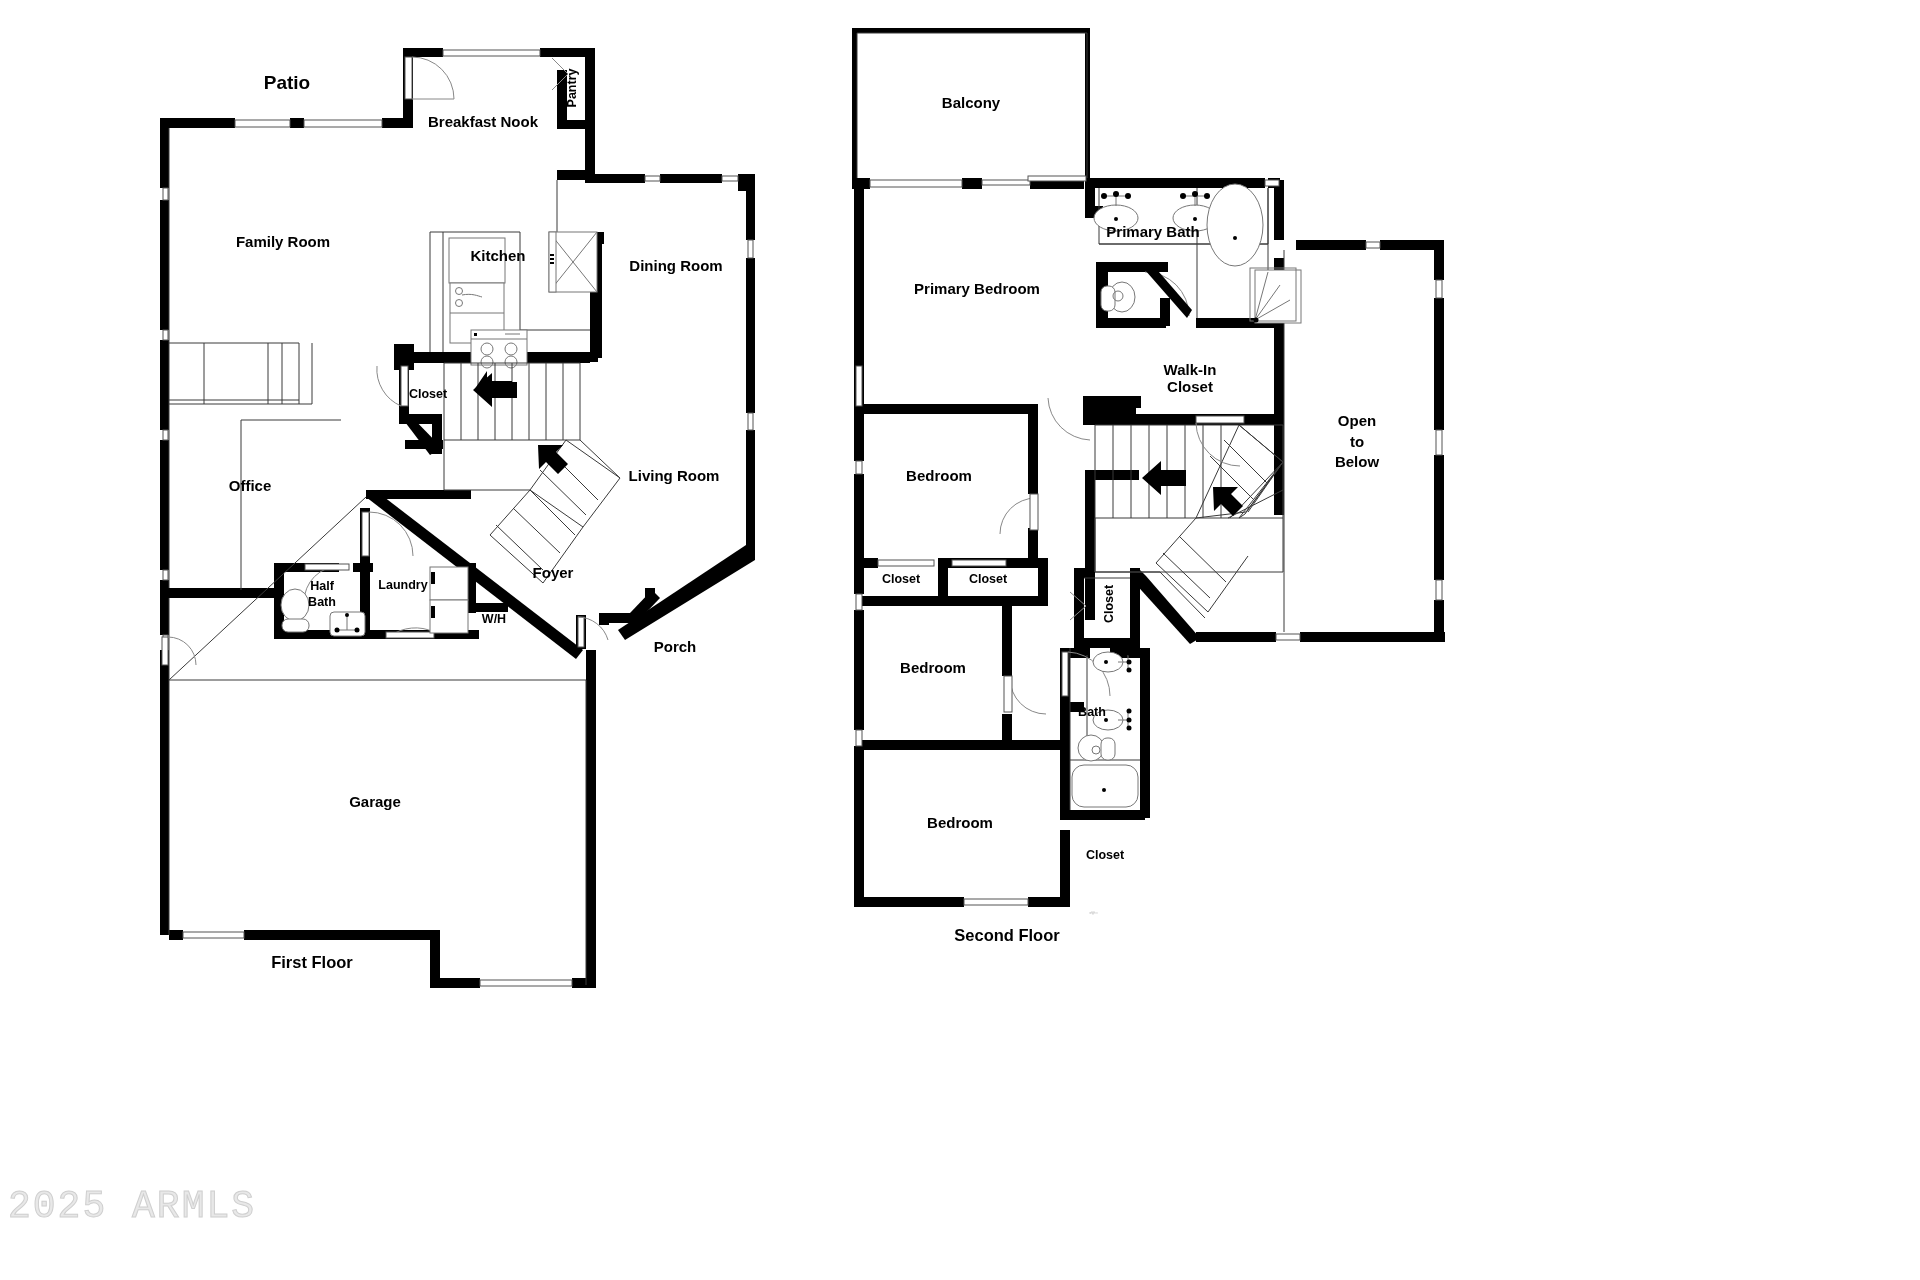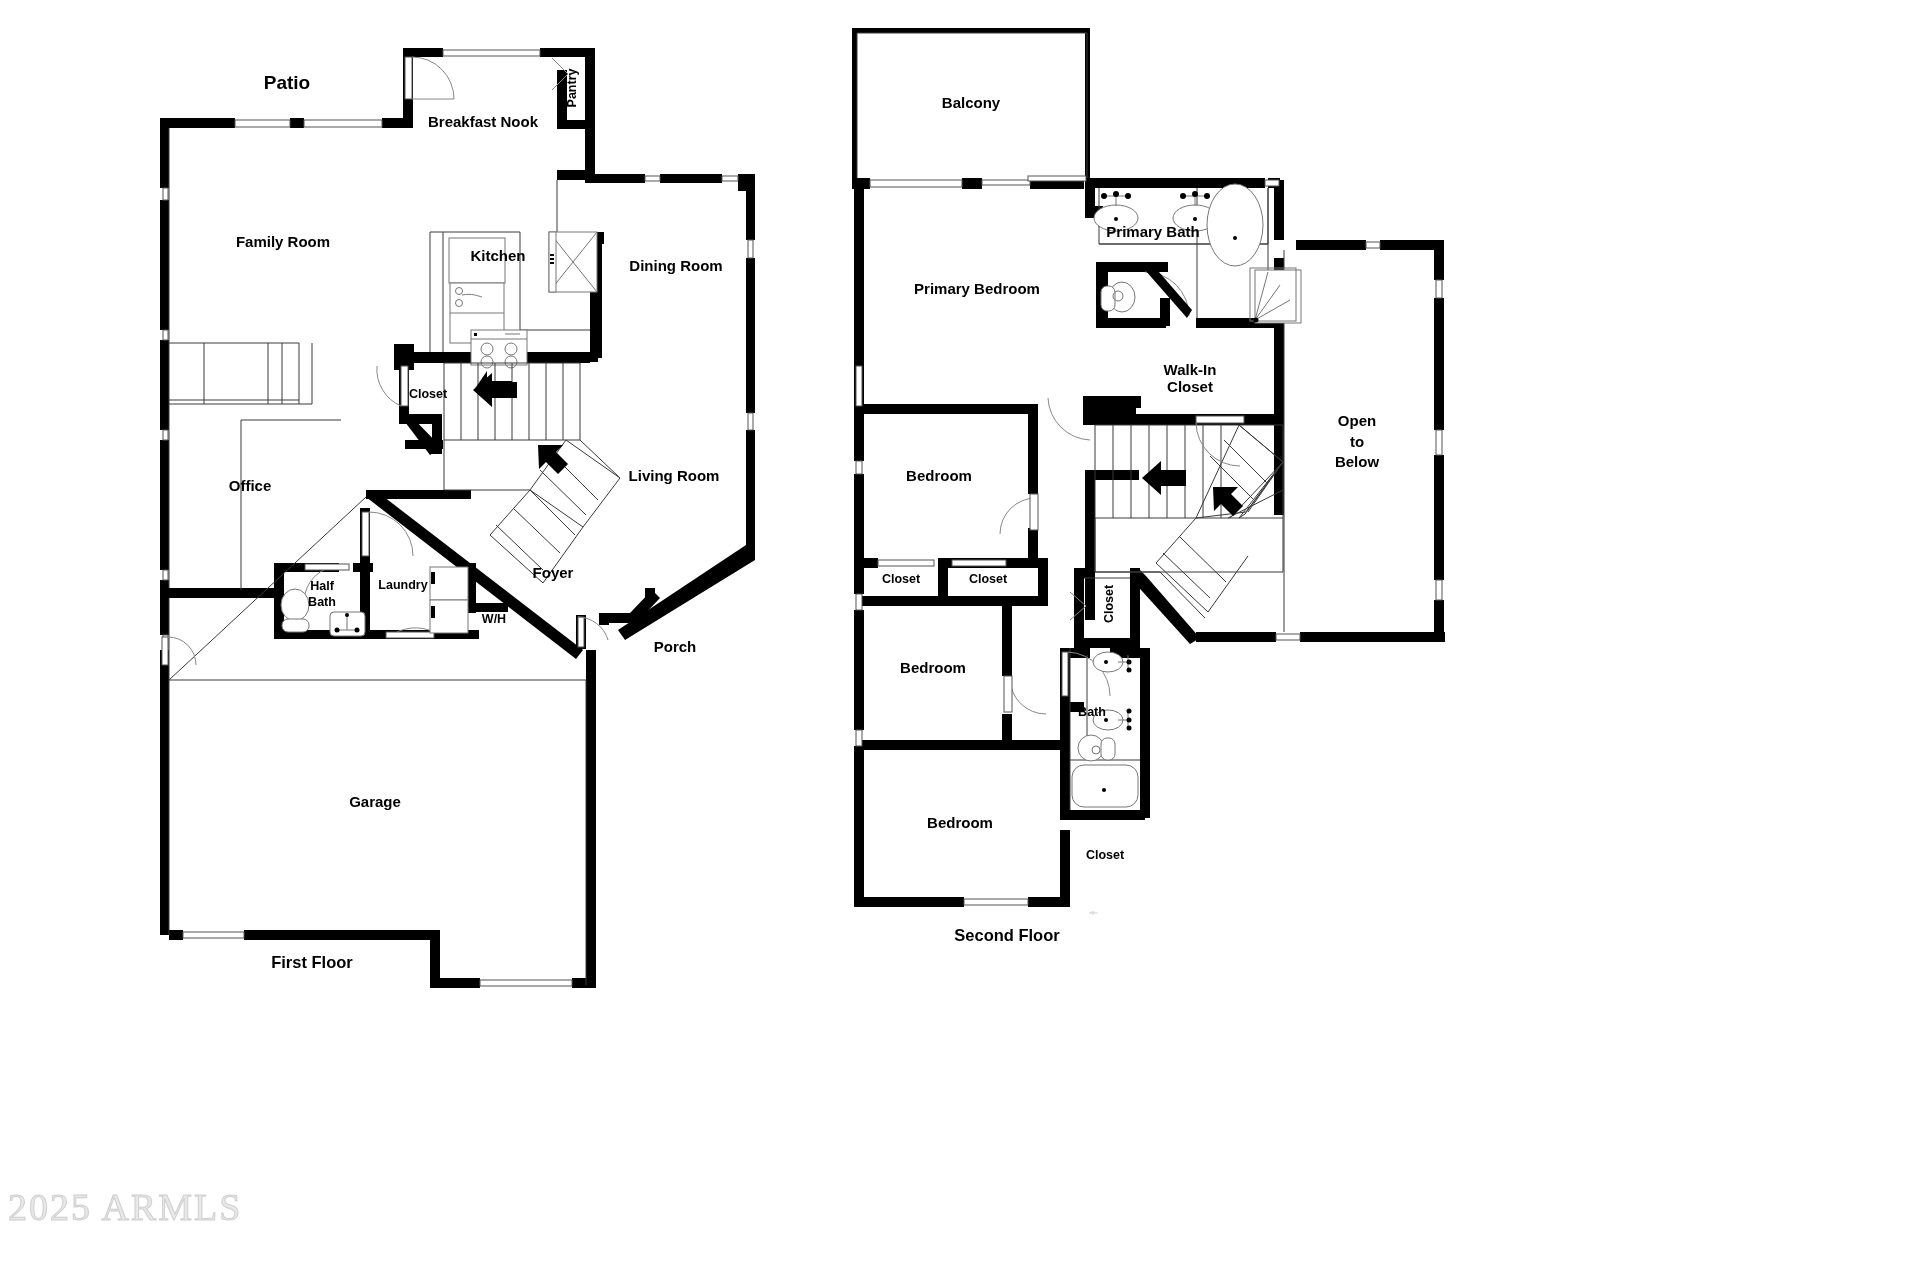--- a/index.html
+++ b/index.html
@@ -14,21 +14,21 @@
   .small{font-size:12.5px;}
   .floorttl{font-size:16.5px;}
   .patio{font-size:19px;}
   .wall{fill:#000;}
   .thin2{stroke:#3a3a3a;stroke-width:1;fill:none;}
   .fix{stroke:#777;stroke-width:1;fill:#fff;}
   .fixline{stroke:#777;stroke-width:1;fill:none;}
   .swing{stroke:#888;stroke-width:1;fill:none;}
   .winline{stroke:#555;stroke-width:1;fill:#fff;}
   .wm{position:absolute;left:8px;top:1185px;font-size:38px;color:#f0f0f0;
-      font-family:Liberation Serif, serif;letter-spacing:2px;
+      font-family:Liberation Mono, monospace;letter-spacing:2px;
       -webkit-text-stroke:1px #d8d8d8;text-shadow:0 0 0 #e8e8e8;}
   .wm span{color:transparent;-webkit-text-stroke:1px #cfcfcf;}
 </style>
 </head>
 <body>
 
 <svg id="plan" viewBox="0 0 1920 1280">
 
   <g>
 

